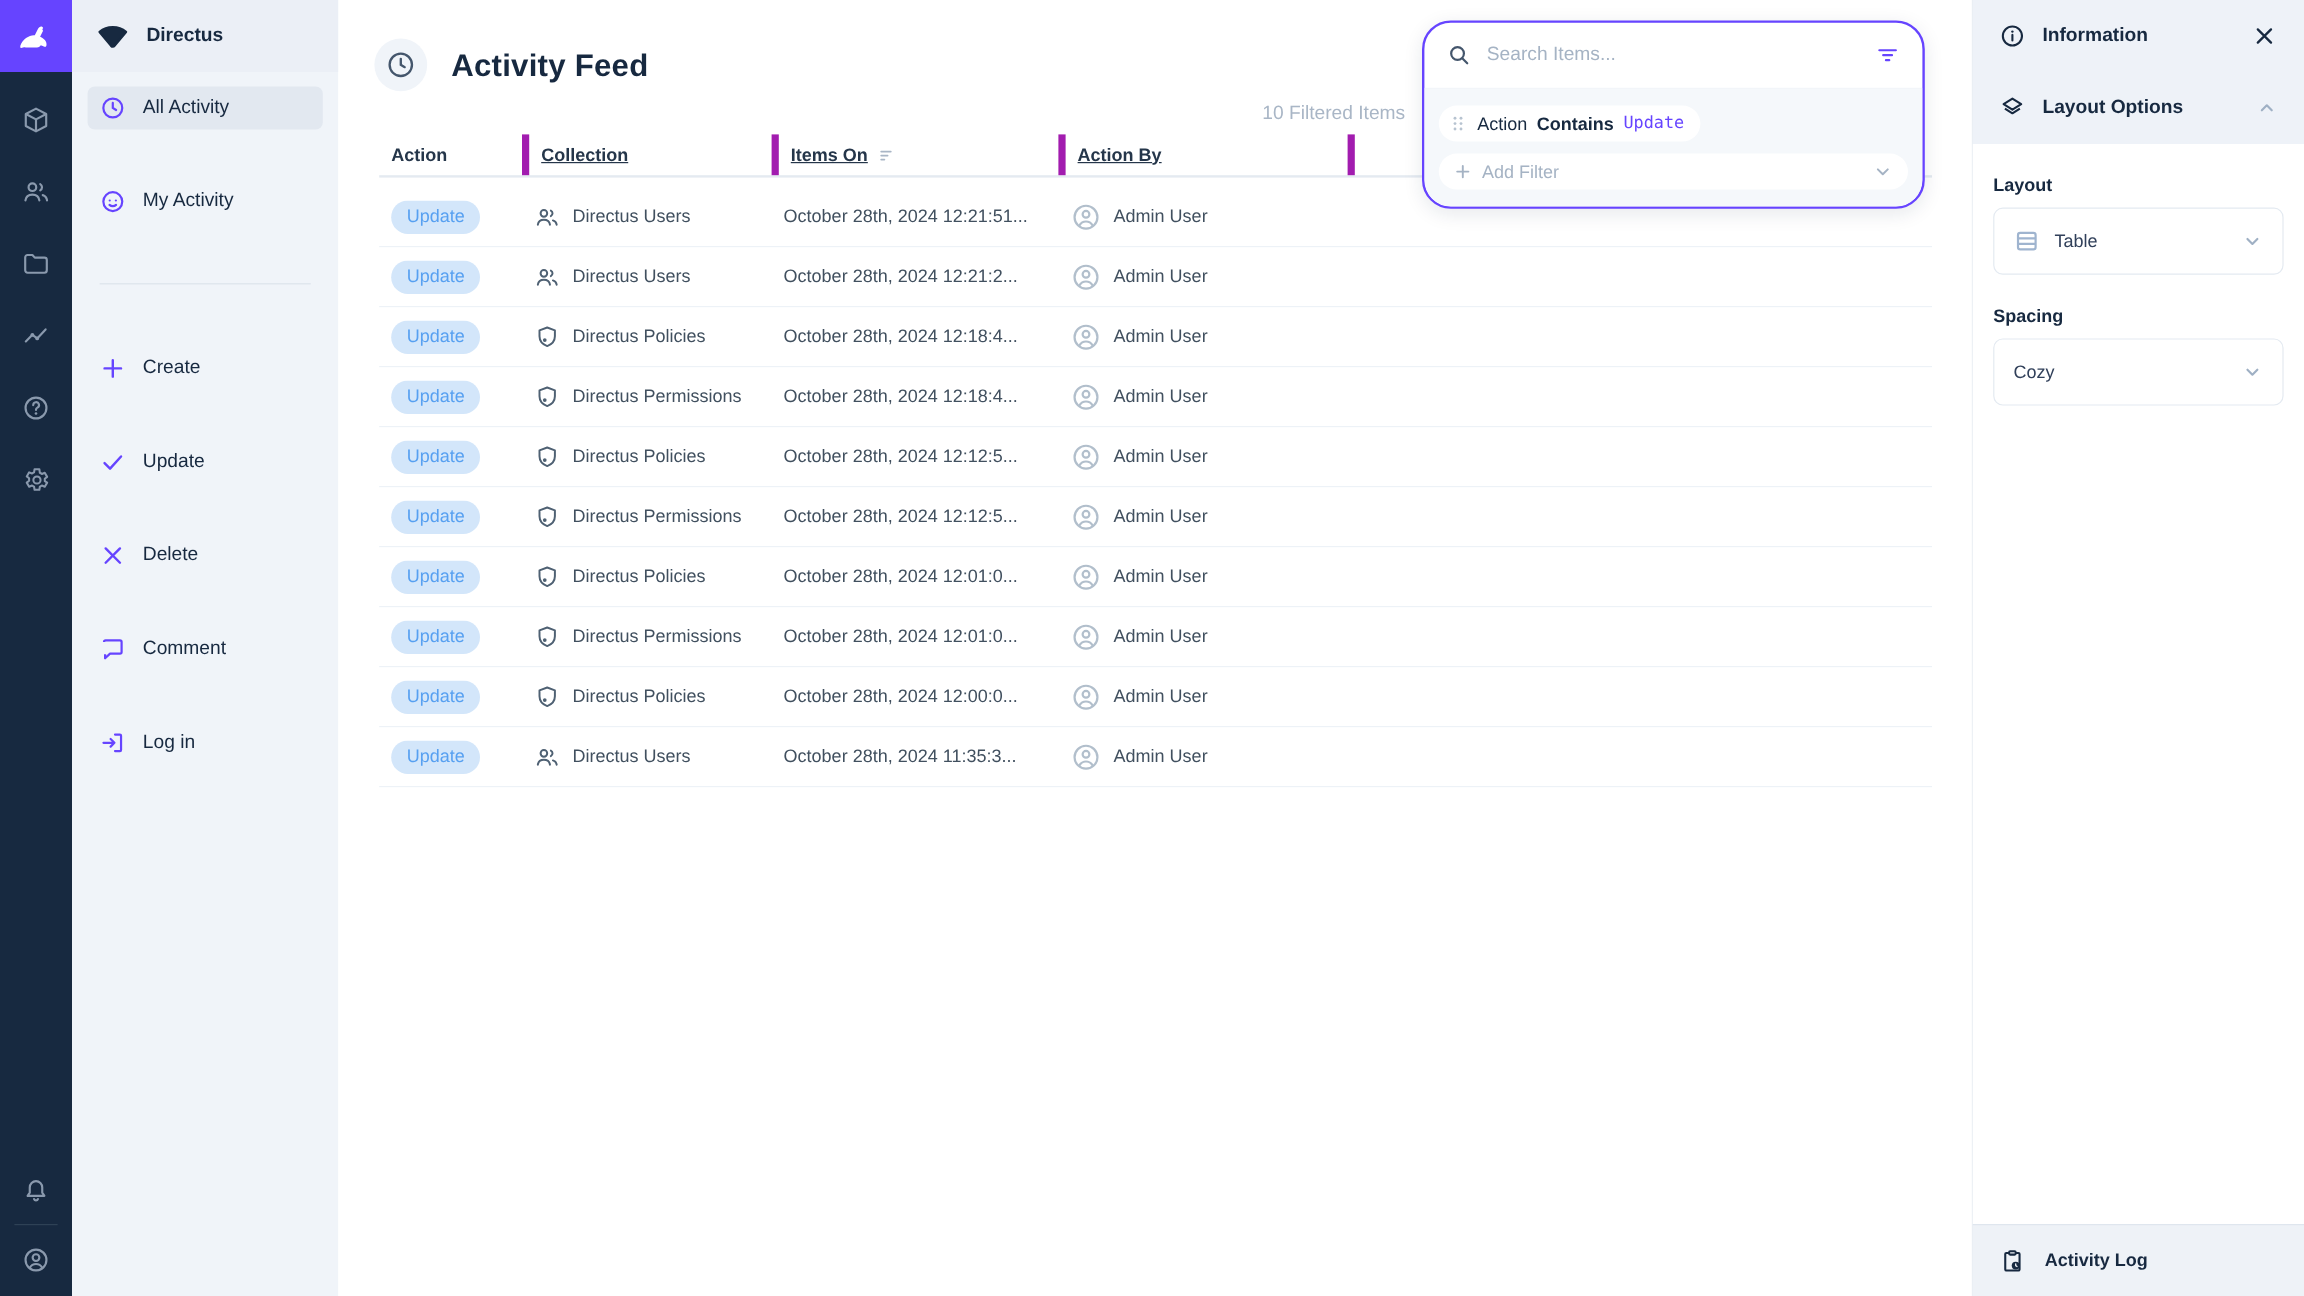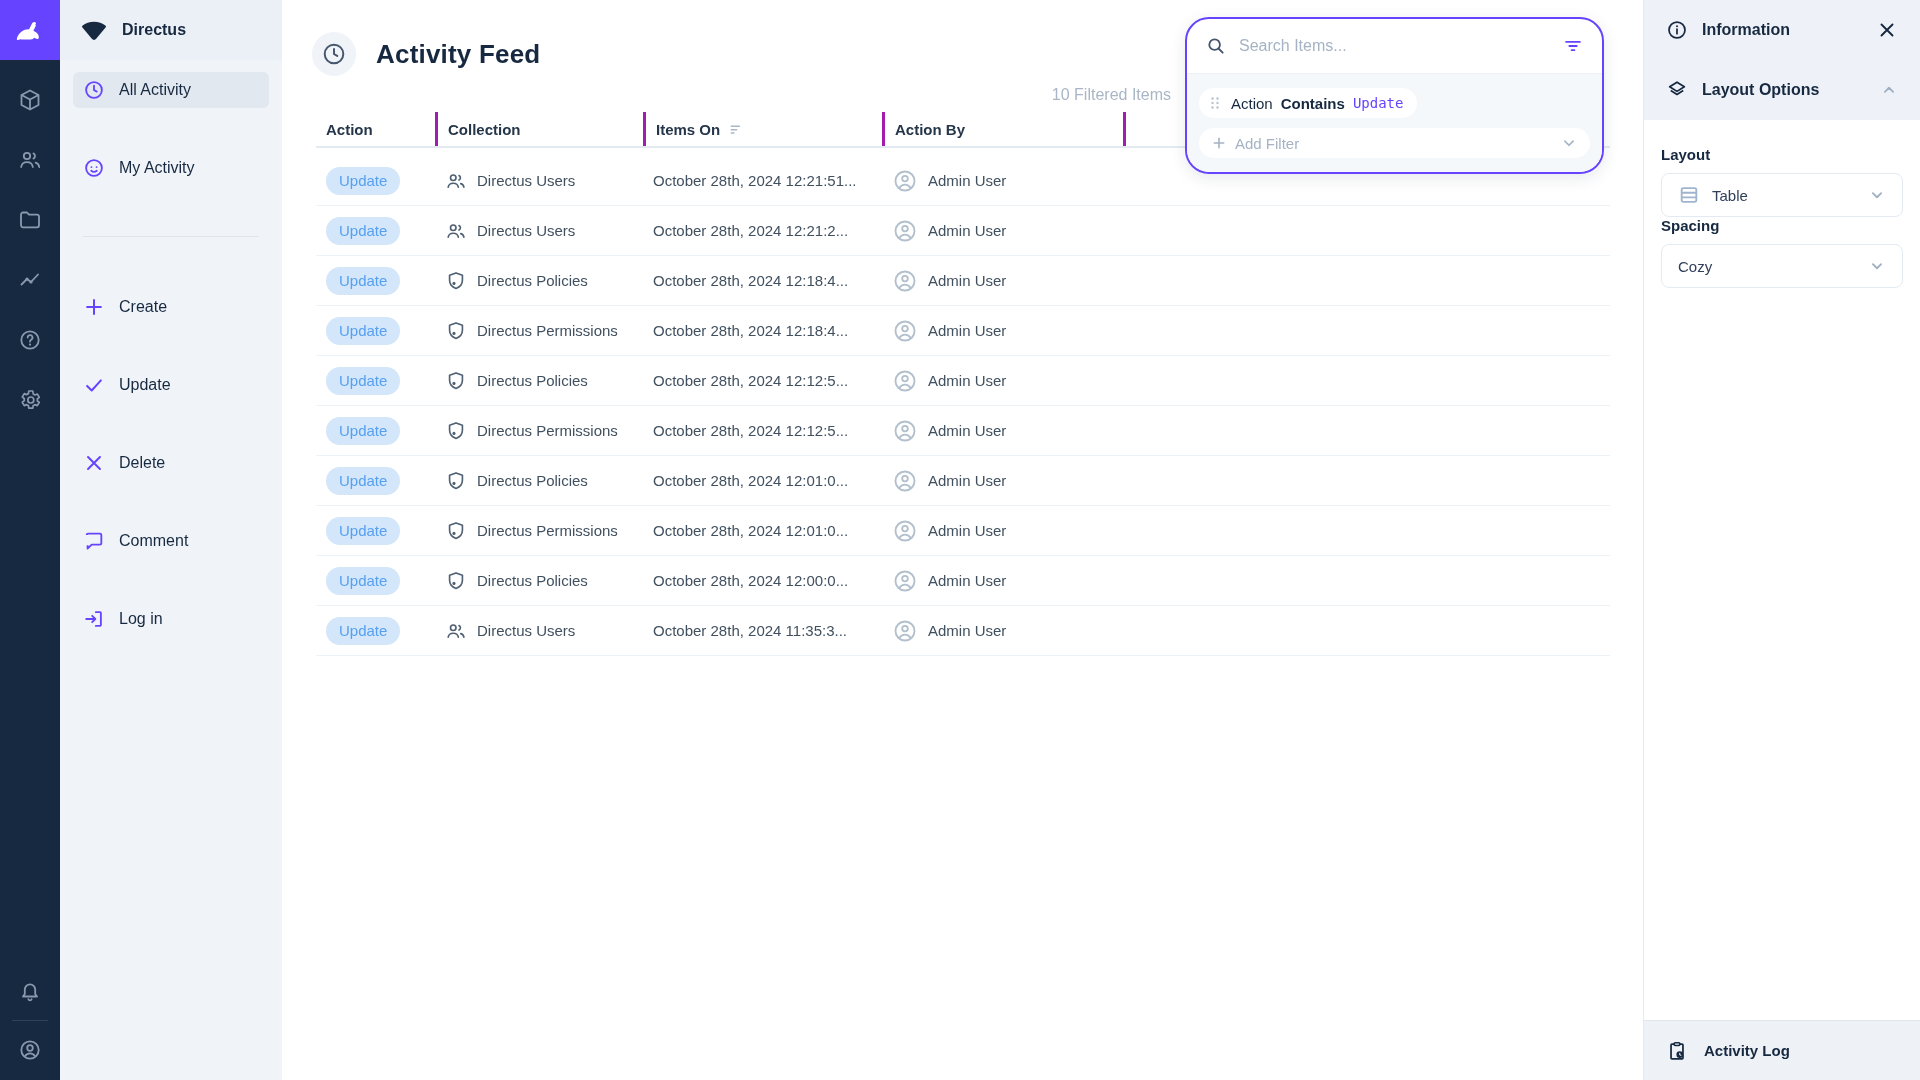--- a/index.html
+++ b/index.html
@@ -42,37 +42,37 @@
   .filter-field { color:#172940; }
   .filter-op { color:#172940; font-weight:700; }
   .filter-val { color:#6644ff; font-family:"DejaVu Sans Mono",monospace; font-size:14px; }
   .add-filter { background:#fff; border-radius:15px; height:30px; display:flex; align-items:center; gap:8px; padding:0 12px; font-size:15px; color:#a5b3c4; cursor:pointer; }
   .add-filter .spacer { flex:1; }
 
   
   .table { position:absolute; top:112px; left:34px; right:33px; }
   .thead { display:grid; grid-template-columns:119px 208px 239px 241px 1fr; height:36px; border-bottom:2px solid #e4eaf1; }
   .th { display:flex; align-items:center; gap:8px; padding-left:10px; font-size:15px; font-weight:700; color:#25364a; cursor:pointer; }
-  .th + .th { border-left:3px solid #a21caf; }
+  .th + .th { border-left:6px solid #a21caf;text-decoration:underline; }
   .tbody { margin-top:8px; }
   .trow { display:grid; grid-template-columns:119px 208px 239px 241px 1fr; height:50px; border-bottom:1px solid #edf2f7; align-items:center; cursor:pointer; }
   .tcell { display:flex; align-items:center; gap:10px; padding-left:10px; font-size:15px; color:#41505f; overflow:hidden; white-space:nowrap; }
   .badge { height:28px; padding:0 13px; display:inline-flex; align-items:center; border-radius:14px; background:#d3e6fa; color:#57a0f1; font-size:15px; font-weight:500; }
   .cicon { width:22px; height:22px; color:#4f6173; flex-shrink:0; }
   .av-icon { width:26px; height:26px; color:#b2bfcc; flex-shrink:0; }
 
   
   .sidebar { width:277px; height:100%; flex-shrink:0; background:#fff; border-left:1px solid #e4eaf1; display:flex; flex-direction:column; }
   .sb-row { height:60px; background:#eef2f8; display:flex; align-items:center; padding:0 22px; gap:14px; cursor:pointer; }
   .sb-row .sb-label { font-size:16px; font-weight:700; color:#172940; flex:1; }
   .sb-icon { width:22px; height:22px; color:#172940; flex-shrink:0; }
   .sb-chev { width:18px; height:18px; color:#9fb0c4; }
   .sb-content { flex:1; background:#fff; padding:26px 17px; }
   .field-label { font-size:15px; font-weight:700; color:#172940; margin-bottom:10px; }
-  .select { height:44px; border:1px solid #e4eaf1; border-radius:8px; background:#fff; display:flex; align-items:center; gap:12px; padding:0 16px; cursor:pointer; font-size:15px; color:#31405a; }
+  .select { height:56px; border:1px solid #e4eaf1; border-radius:8px; background:#fff; display:flex; align-items:center; gap:12px; padding:0 16px; margin-bottom:26px; cursor:pointer; font-size:15px; color:#31405a; }
   .select .spacer { flex:1; }
   .select .opt-icon { width:22px; height:22px; color:#9fb4cf; }
   .sb-bottom { height:60px; background:#eef2f7; border-top:1px solid #dfe6ee; display:flex; align-items:center; padding:0 22px; gap:16px; cursor:pointer; }
   .sb-bottom .sb-label { font-size:15px; font-weight:700; color:#172940; }
 
   svg { display:block; }
 </style>
 </head>
 <body>
 

